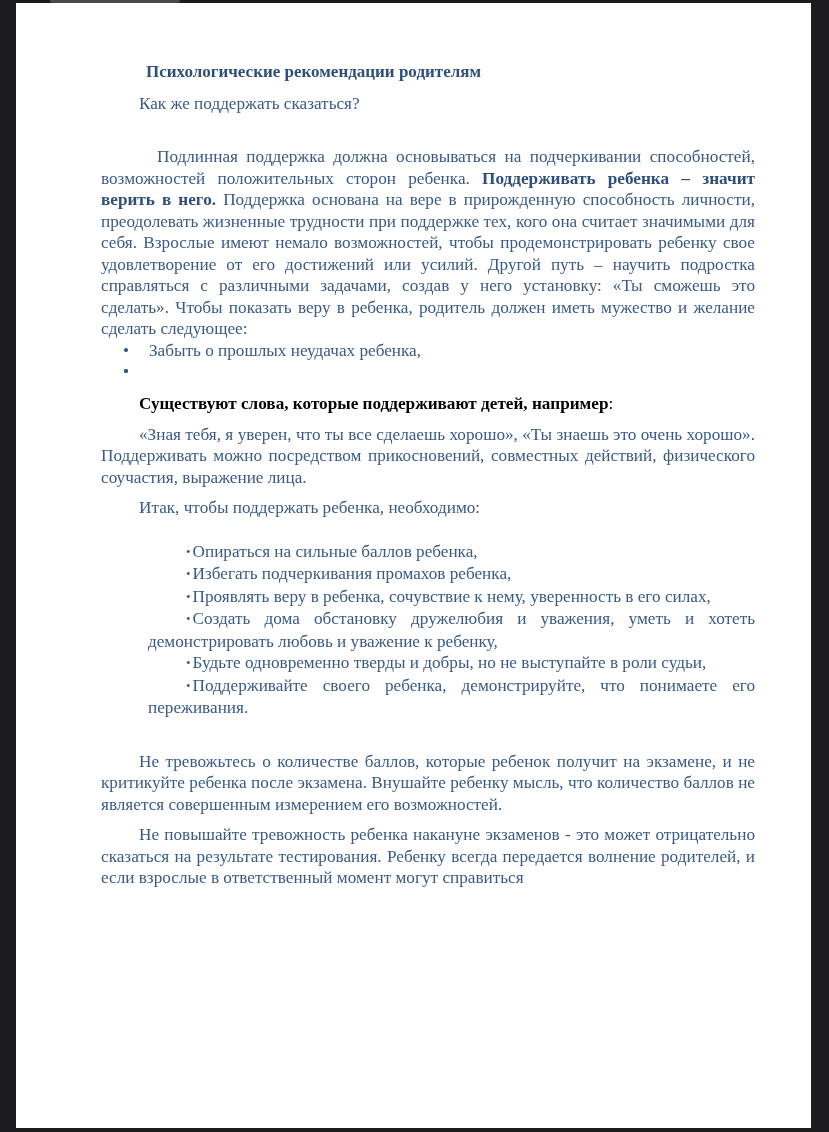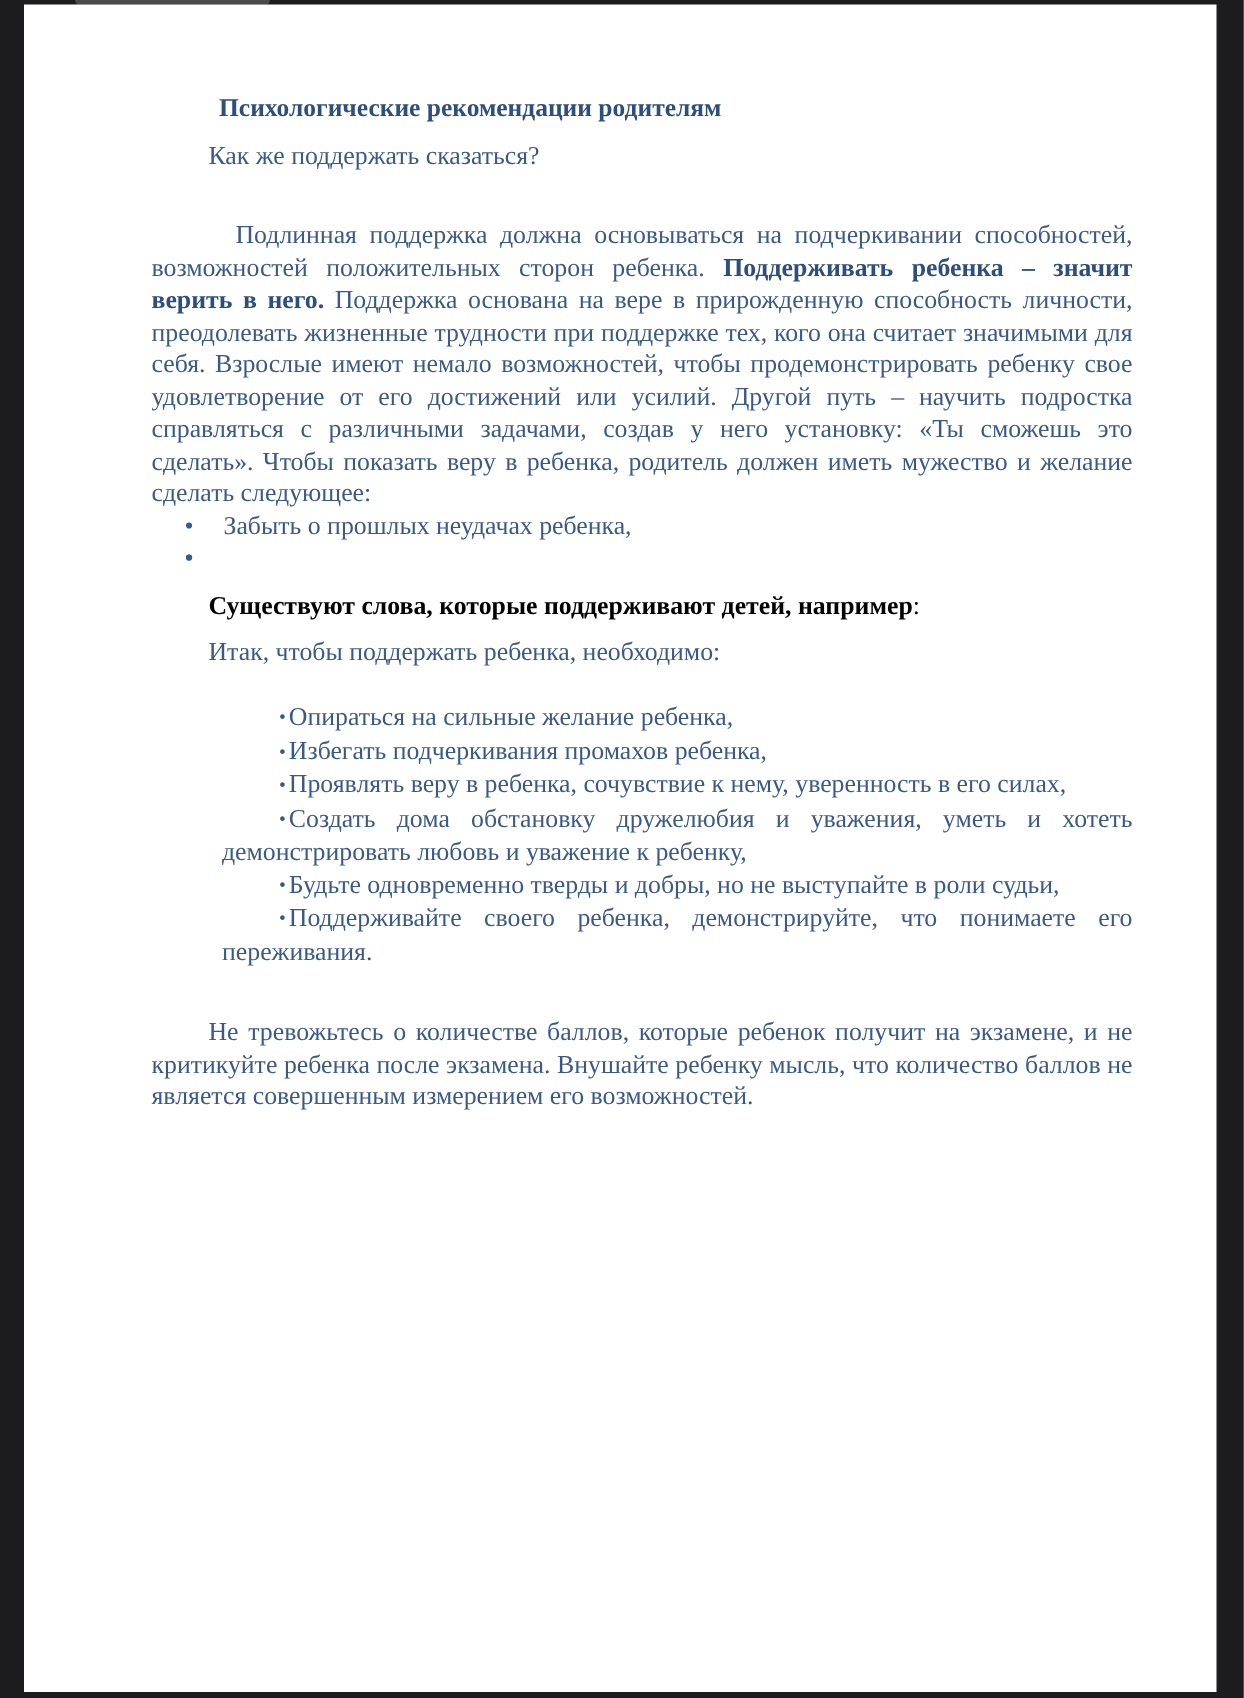--- a/index.html
+++ b/index.html
@@ -112,29 +112,31 @@
     <p class="indent2 gap-l"><span>Подлинная поддержка должна основываться на подчеркивании способностей, возможностей положительных сторон ребенка. </span><strong>Поддерживать ребенка – значит верить в него.</strong><span> Поддержка основана на вере в прирожденную способность личности, преодолевать жизненные трудности при поддержке тех, кого она считает значимыми для себя. Взрослые имеют немало возможностей, чтобы продемонстрировать ребенку свое удовлетворение от его достижений или усилий. Другой путь – научить подростка справляться с различными задачами, создав у него установку: «Ты сможешь это сделать». Чтобы показать веру в ребенка, родитель должен иметь мужество и желание сделать следующее:</span></p>
 
     <ul class="bullets">
       <li><span class="dot">•</span><span>Забыть о прошлых неудачах ребенка,</span></li>
       <li><span class="dot">•</span></li>
       <li><span class="dot">•</span></li>
     </ul>
 
     <p class="indent gap-l bold-heading"><span>Существуют слова, которые поддерживают детей, например</span><span class="normal">:</span></p>
 
+    <p class="indent gap-s">«Зная тебя, я уверен, что ты все сделаешь хорошо», «Ты знаешь это очень хорошо». Поддерживать можно посредством прикосновений, совместных действий, физического соучастия, выражение лица.</p>
 
     <p class="indent gap-s">Итак, чтобы поддержать ребенка, необходимо:</p>
 
     <div class="support-list">
-      <div class="item"><span class="sdot">•</span><span>Опираться на сильные желание ребенка,</span></div>
+      <div class="item"><span class="sdot">•</span><span>Опираться на сильные баллов ребенка,</span></div>
       <div class="item"><span class="sdot">•</span><span>Избегать подчеркивания промахов ребенка,</span></div>
       <div class="item"><span class="sdot">•</span><span>Проявлять веру в ребенка, сочувствие к нему, уверенность в его силах,</span></div>
       <div class="item"><span class="sdot">•</span><span>Создать дома обстановку дружелюбия и уважения, уметь и хотеть демонстрировать любовь и уважение к ребенку,</span></div>
       <div class="item"><span class="sdot">•</span><span>Будьте одновременно тверды и добры, но не выступайте в роли судьи,</span></div>
       <div class="item"><span class="sdot">•</span><span>Поддерживайте своего ребенка, демонстрируйте, что понимаете его переживания.</span></div>
     </div>
 
     <p class="indent gap-l">Не тревожьтесь о количестве баллов, которые ребенок получит на экзамене, и не критикуйте ребенка после экзамена. Внушайте ребенку мысль, что количество баллов не является совершенным измерением его возможностей.</p>
 
+    <p class="indent gap-s">Не повышайте тревожность ребенка накануне экзаменов - это может отрицательно сказаться на результате тестирования. Ребенку всегда передается волнение родителей, и если взрослые в ответственный момент могут справиться</p>
 
   </div>
 </div>
 
 </body></html>

